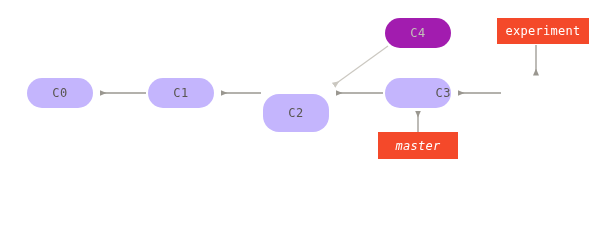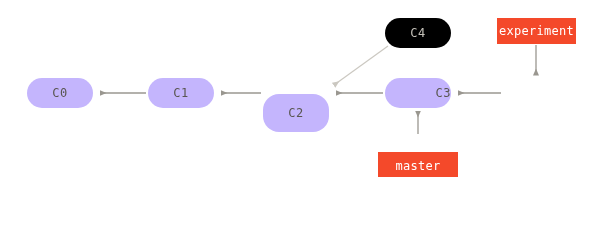--- a/index.html
+++ b/index.html
@@ -33,21 +33,21 @@
     display: flex;
     align-items: center;
     justify-content: center;
     font-family: "DejaVu Sans Mono", monospace;
     font-size: 12px;
     color: #595651;
     letter-spacing: 0.5px;
     z-index: 2;
   }
   .commit.faded {
-    background: #000000;
+    background: #a21caf;
     color: #c3c0b8;
   }
   .branch {
     position: absolute;
     box-sizing: border-box;
     background: #f4492a;
     display: flex;
     align-items: center;
     justify-content: center;
     font-family: "DejaVu Sans Mono", monospace;
@@ -101,21 +101,21 @@
 
   <div class="commit" style="left:385px; top:78px; width:66px; height:30px;justify-content:flex-end;">
     <span>C3</span>
   </div>
 
 
   <div class="commit faded" style="left:385px; top:18px; width:66px; height:30px;">
     <span>C4</span>
   </div>
 
-  <div class="branch" style="left:497px; top:18px; width:79px; height:26px;">
+  <div class="branch" style="left:497px; top:18px; width:92px; height:26px;">
     <span>experiment</span>
   </div>
 
-  <div class="branch" style="left:378px; top:152px; width:80px; height:27px;">
+  <div class="branch" style="left:378px; top:132px; width:80px; height:27px;font-style:italic;">
     <span>master</span>
   </div>
 
 </div>
 
 </body></html>

